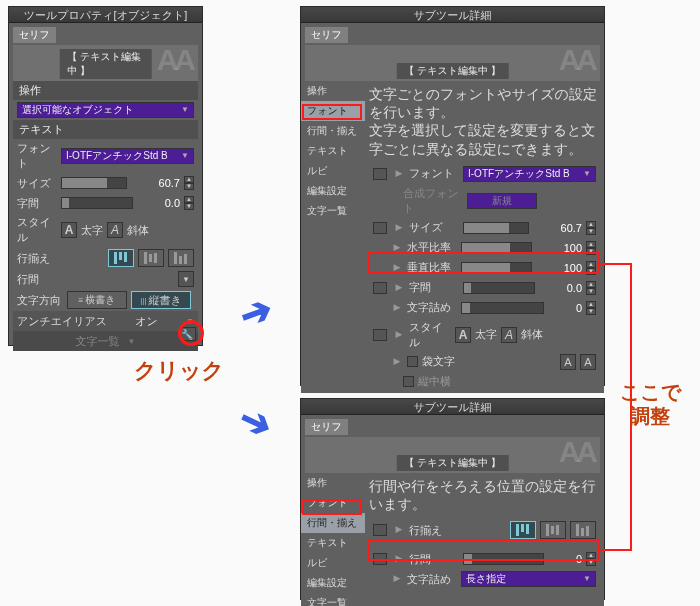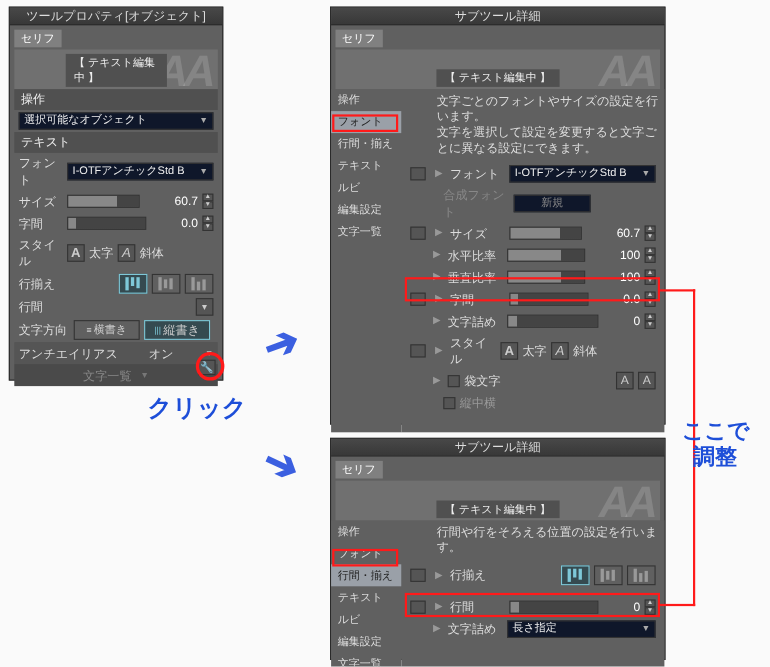--- a/index.html
+++ b/index.html
@@ -1,48 +1,48 @@
 <!DOCTYPE html>
 <html><head>
 <meta charset="utf-8">
 <style>
   * { box-sizing: border-box; margin: 0; padding: 0; font-family: "Meiryo", "Hiragino Kaku Gothic Pro", sans-serif; }
   body { background: #fafafa; width: 700px; height: 606px; position: relative; font-size: 11px; color: #ccc; }
   .panel { position: absolute; background: #606060; border: 1px solid #2a2a2a; }
   .titlebar { background: linear-gradient(#484848,#383838); height: 16px; line-height:16px; text-align:center; color:#ddd; font-size:11px; border-bottom:1px solid #222; }
   .tab { display:inline-block; background:#808080; color:#fff; padding:1px 6px; font-size:10px; margin:4px 0 0 4px; }
   .banner { position:relative; height:36px; background:#707070; margin:2px 4px 0 4px; }
-  .banner .aa { position:absolute; right:6px; top:-2px; font-size:40px; font-style:italic; color:rgba(255,255,255,0.15); font-weight:bold; letter-spacing:-4px; }
+  .banner .aa { position:absolute; right:6px; top:-2px; font-size:30px; color:rgba(255,255,255,0.15); font-weight:bold; letter-spacing:-4px; }
   .banner .chip { position:absolute; left:50%; bottom:2px; transform:translateX(-50%); background:#505050; color:#eee; padding:1px 8px; font-size:10px; }
   .sec-head { background:#505050; color:#eee; padding:2px 6px; font-size:11px; }
   .row { display:flex; align-items:center; padding:2px 4px; gap:4px; min-height:20px; }
   .lbl { font-size:11px; color:#ddd; }
   .val { color:#fff; font-size:11px;padding-left:28px; }
-  .dropdown { flex:1; background:#0f172a; border:1px solid #333; height:16px; line-height:14px; padding:0 4px; color:#eee; font-size:10px; display:flex; justify-content:space-between; align-items:center; }
+  .dropdown { flex:1; background:#4c1d95; border:1px solid #333; height:16px; line-height:14px; padding:0 4px; color:#eee; font-size:10px; display:flex; justify-content:space-between; align-items:center; }
   .dropdown .tri { font-size:8px; color:#aaa; }
   .slider { flex:1; height:12px; background:linear-gradient(90deg,#888 0%, #888 70%, #444 70%, #444 100%); border:1px solid #333; }
   .slider.sm { background:linear-gradient(90deg,#888 0%, #888 10%, #444 10%, #444 100%); }
   .spin { width:10px; height:14px; display:flex; flex-direction:column; }
   .spin div { flex:1; background:#555; border:1px solid #333; font-size:6px; line-height:5px; text-align:center; color:#ccc; }
   .iconbtn { width:16px; height:16px; background:#555; border:1px solid #333; display:inline-flex; align-items:center; justify-content:center; font-size:9px; color:#ccc; }
   .toggle { width:26px; height:18px; background:#606060; border:1px solid #333; display:inline-flex; align-items:center; justify-content:center; }
   .toggle.sel { border:1px solid #7ec8d8; background:#354a50; }
   .eye { width:14px; height:12px; border:1px solid #333; background:#555; display:inline-block; margin-right:2px; }
   .play { width:12px; height:12px; display:inline-block; color:#999; font-size:9px; text-align:center; }
   .sidecol { width:64px; background:#606060; }
   .sidecol .item { padding:3px 6px; font-size:10px; color:#ddd; }
   .sidecol .item.sel { background:#9aa0a8; color:#222; }
   .detail-body { display:flex; }
   .detail-main { flex:1; background:#606060; padding:2px 4px; }
-  .desc { font-size:11px; color:#ddd; padding:2px 0 6px 0; line-height:1.3;margin-left:28px; }
+  .desc { font-size:14px; color:#ddd; padding:2px 0 6px 0; line-height:1.3; }
   .redbox { position:absolute; border:2px solid #ff1a1a; pointer-events:none; }
   .redline { position:absolute; background:#ff1a1a; pointer-events:none; }
   .redcircle { position:absolute; border:3px solid #ff1a1a; border-radius:50%; width:26px; height:26px; pointer-events:none; }
   .arrow { position:absolute; color:#3b5fe0; font-size:38px; font-weight:bold; pointer-events:none; }
-  .annot { position:absolute; color:#1d4ed8; font-weight:bold; pointer-events:none; }
+  .annot { position:absolute; color:#c2410c; font-weight:bold; pointer-events:none; }
   .wrench { width:16px; height:14px; border:1px solid #333; background:#555; display:inline-flex; align-items:center; justify-content:center; color:#bbb; font-size:10px; }
   svg.alignicon { width:18px; height:14px; }
   .chk { width:11px; height:11px; border:1px solid #333; background:#555; display:inline-block; }
 </style>
 </head>
 <body>
 
 <div class="panel" style="left:8px; top:6px; width:195px; height:340px;">
   <div class="titlebar">ツールプロパティ[オブジェクト]</div>
   <span class="tab">セリフ</span>

